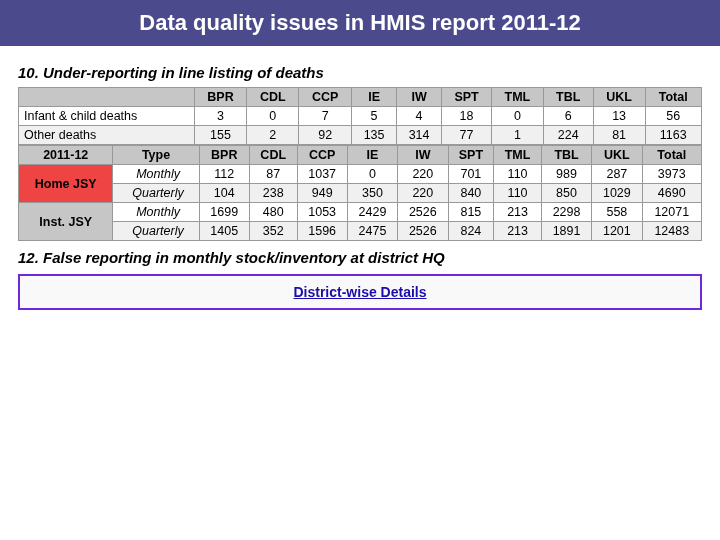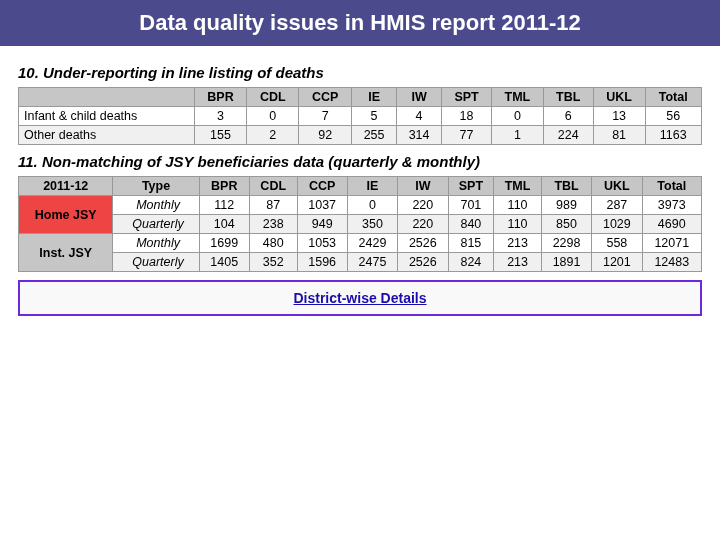--- a/index.html
+++ b/index.html
@@ -125,32 +125,31 @@
         <td>13</td>
         <td>56</td>
       </tr>
 
 
       <tr>
         <td>Other deaths</td>
         <td>155</td>
         <td>2</td>
         <td>92</td>
-        <td>255</td>
+        <td>135</td>
         <td>314</td>
         <td>77</td>
         <td>1</td>
         <td>224</td>
         <td>81</td>
         <td>1163</td>
       </tr>
     </tbody>
   </table>
 
-  <div class="section-title">11.  Non-matching of JSY beneficiaries data (quarterly &amp; monthly)</div>
 
   <table class="table2">
     <thead>
       <tr>
         <th>2011-12</th>
         <th>Type</th>
         <th>BPR</th>
         <th>CDL</th>
         <th>CCP</th>
         <th>IE</th>
@@ -217,18 +216,19 @@
         <td>2526</td>
         <td>824</td>
         <td>213</td>
         <td>1891</td>
         <td>1201</td>
         <td>12483</td>
       </tr>
     </tbody>
   </table>
 
+  <div class="section-title-12">12.  False reporting in monthly stock/inventory at district HQ</div>
 
   <div class="district-link-box">
     <a href="#" class="district-link">District-wise Details</a>
   </div>
 
 </div>
 
 </body></html>

